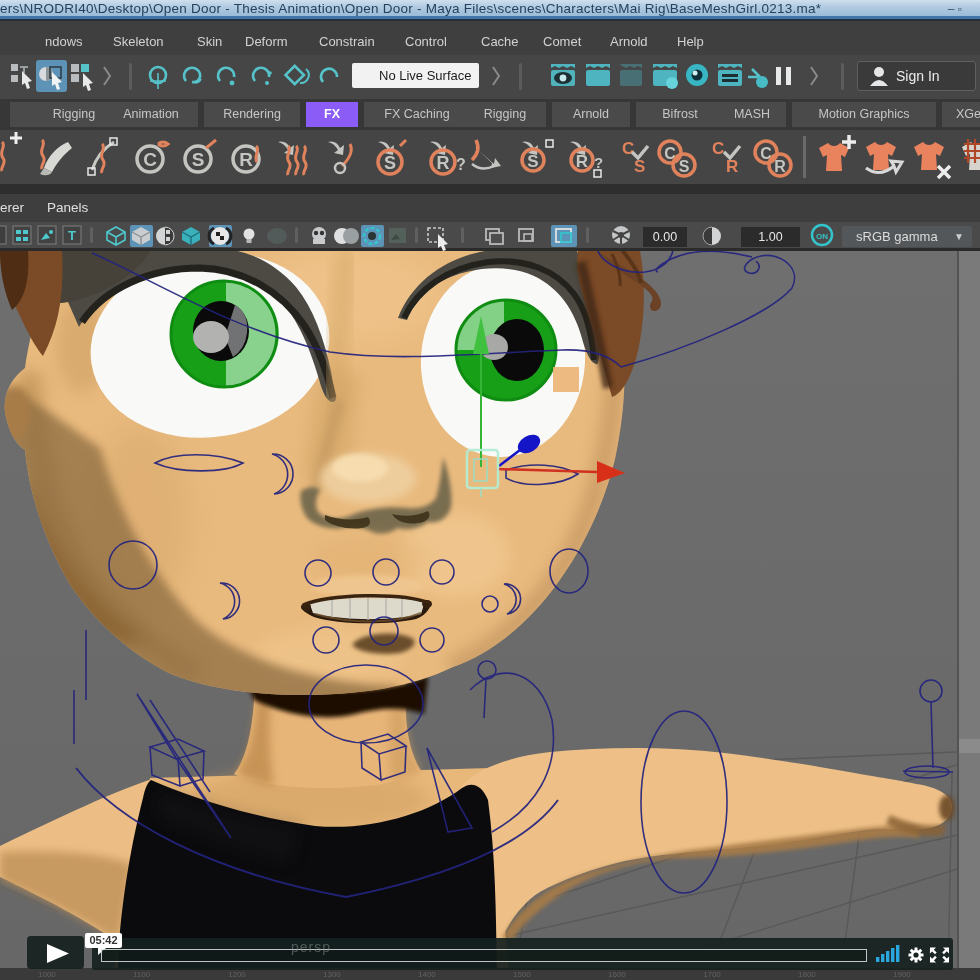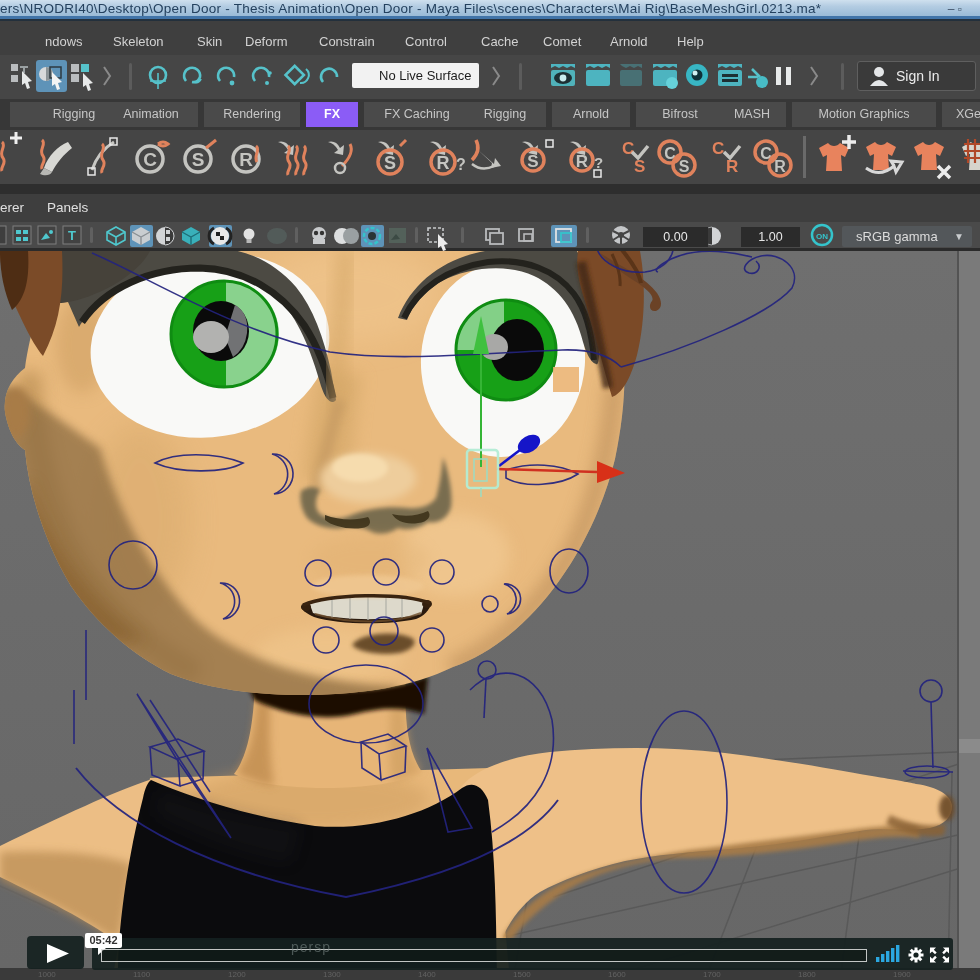--- a/index.html
+++ b/index.html
@@ -329,21 +329,21 @@
       <rect x="586" y="5" width="3" height="16" rx="1.5" fill="#606060"></rect>
       <circle cx="621" cy="13" r="9" fill="#c4c6c8"></circle>
       <path d="M621,13 l8,-4 M621,13 l-8,-4 M621,13 l0,9 M621,13 l8,5 M621,13 l-8,5" stroke="#454545" stroke-width="2"></path>
       <circle cx="621" cy="13" r="3" fill="#454545"></circle>
       <path d="M712,5 a9,9 0 0 1 0,18 Z" fill="#d2d4d6"></path>
       <path d="M712,5 a9,9 0 0 0 0,18" fill="#3a3a3a" stroke="#a2a4a6"></path>
       <circle cx="822" cy="13" r="10" fill="none" stroke="#35c4cc" stroke-width="2.5"></circle>
       <text x="822" y="17" font-size="8" font-weight="bold" fill="#35c4cc" text-anchor="middle" font-family="Liberation Sans, sans-serif">ON</text>
     </g>
   </svg>
-  <div class="numbox" style="left:643px;width:65px;">0.00</div>
+  <div class="numbox" style="left:643px;width:44px;">0.00</div>
   <div class="numbox" style="left:741px;width:59px;">1.00</div>
   <div class="abs" id="srgb">sRGB gamma<span class="arr">▼</span></div>
 </div>
 <svg class="abs" id="viewport" width="980" height="717" viewBox="0 251 980 717">
 <defs>
   <filter id="b2" x="-30%" y="-30%" width="160%" height="160%">
         <feGaussianBlur stdDeviation="2"></feGaussianBlur>
       </filter>
   <filter id="b4" x="-40%" y="-40%" width="180%" height="180%">
         <feGaussianBlur stdDeviation="4"></feGaussianBlur>

